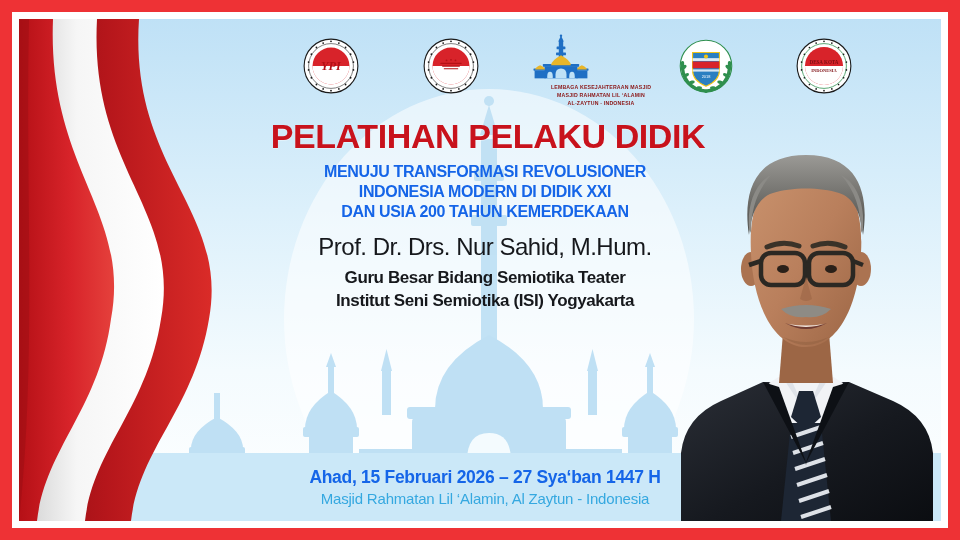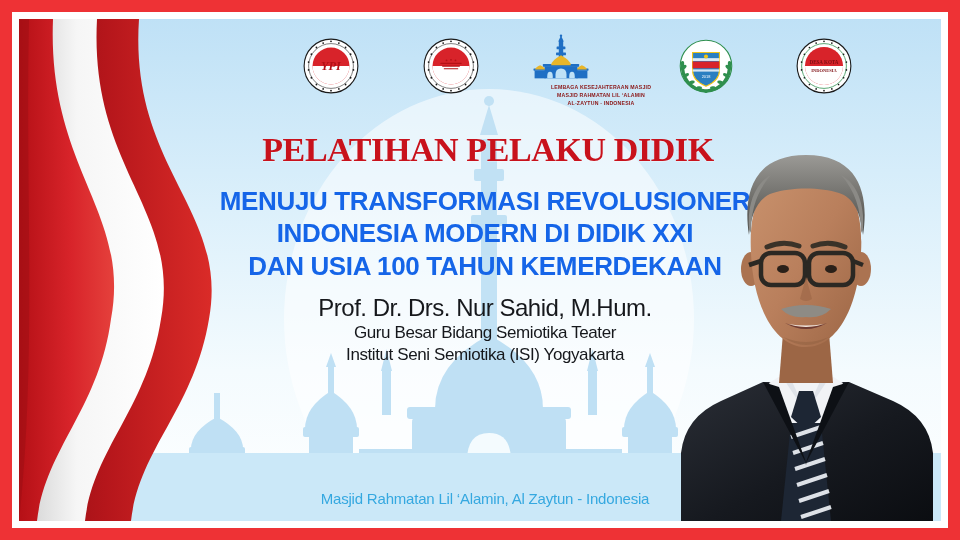--- a/index.html
+++ b/index.html
@@ -31,33 +31,33 @@
             display:flex;align-items:center;justify-content:center;gap:0;}
   .logo{position:absolute;}
   .logo-lbl{position:absolute;width:170px;text-align:center;
             font-size:5.2px;font-weight:bold;color:#8a1414;line-height:1.5;
             letter-spacing:.2px;}
 
   
   .content{position:absolute;left:0;right:0;top:96px;text-align:center;}
 
   .title{font-size:34px;font-weight:bold;color:#c8121c;letter-spacing:-.4px;
-         line-height:1.05;margin:17px;padding:0 0 0 6px;
-         text-shadow:0 1px 0 rgba(255,255,255,.35);font-family:Liberation Serif, serif;}
+         line-height:1.05;margin:4px;padding:0 0 0 6px;
+         text-shadow:0 1px 0 rgba(255,255,255,.35);}
   .title-wrap{width:560px;margin-left:186px;}
 
-  .subtitle{width:560px;margin-left:186px;margin-top:14px;
-            font-size:26px;font-weight:bold;color:#1565e8;
+  .subtitle{width:560px;margin-left:186px;margin-top:7px;
+            font-size:16px;font-weight:bold;color:#1565e8;
             line-height:1.26;letter-spacing:-.35px;}
 
   .speaker{width:560px;margin-left:186px;margin-top:11px;
            font-size:24px;font-weight:normal;color:#16181c;letter-spacing:-.5px;}
 
-  .role{width:560px;margin-left:186px;
-        font-size:17px;font-weight:normal;color:#16181c;
+  .role{width:560px;margin-left:186px;margin-top:6px;
+        font-size:17px;font-weight:bold;color:#16181c;
         line-height:1.32;letter-spacing:-.4px;}
 
   .footer{position:absolute;left:0;width:560px;margin-left:186px;bottom:14px;
           text-align:center;}
   .f-date{font-size:17.5px;font-weight:bold;color:#1565e8;letter-spacing:-.3px;}
   .f-place{font-size:15px;color:#35a8e0;letter-spacing:-.2px;margin-top:2px;}
 
   
   .portrait{position:absolute;right:0;bottom:0;width:270px;height:420px;}
 </style>
@@ -328,32 +328,33 @@
 
     <div class="content">
 
       <div class="title-wrap">
         <div class="title">PELATIHAN PELAKU DIDIK</div>
       </div>
 
       <div class="subtitle">
         <div>MENUJU TRANSFORMASI REVOLUSIONER</div>
         <div>INDONESIA MODERN DI DIDIK XXI</div>
-        <div>DAN USIA 100 TAHUN KEMERDEKAAN</div>
+        <div>DAN USIA 200 TAHUN KEMERDEKAAN</div>
       </div>
 
       <div class="speaker">Prof. Dr. Drs. Nur Sahid, M.Hum.</div>
 
       <div class="role">
         <div>Guru Besar Bidang Semiotika Teater</div>
         <div>Institut Seni Semiotika (ISI) Yogyakarta</div>
       </div>
     </div>
 
     <div class="footer">
+      <div class="f-date">Ahad, 15 Februari 2026 – 27 Sya‘ban 1447 H</div>
       <div class="f-place">Masjid Rahmatan Lil ‘Alamin, Al Zaytun - Indonesia</div>
     </div>
 
     <svg class="portrait" viewBox="0 0 270 420">
       <defs>
         <linearGradient id="skinG" x1="0" y1="0" x2="1" y2="1">
           <stop offset="0%" stop-color="#c9926d"></stop>
           <stop offset="50%" stop-color="#b97f5c"></stop>
           <stop offset="100%" stop-color="#9c6645"></stop>
         </linearGradient>

